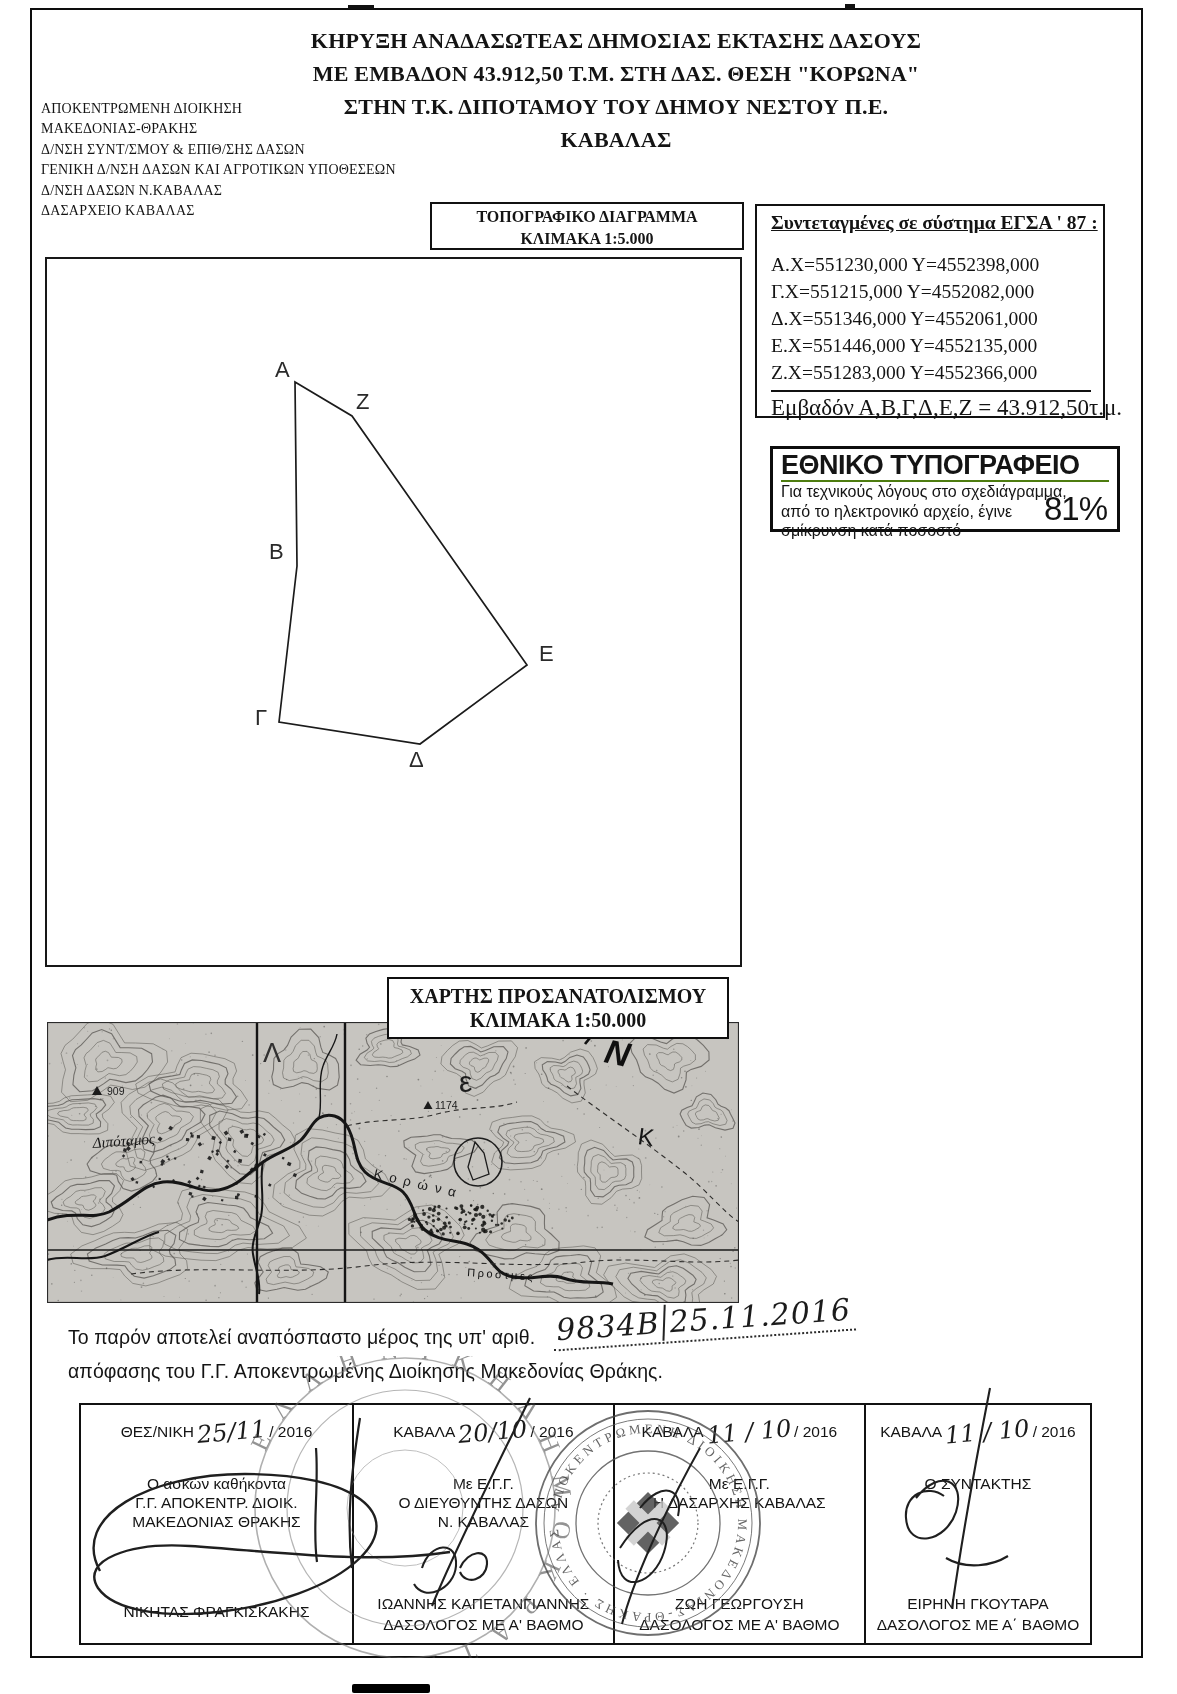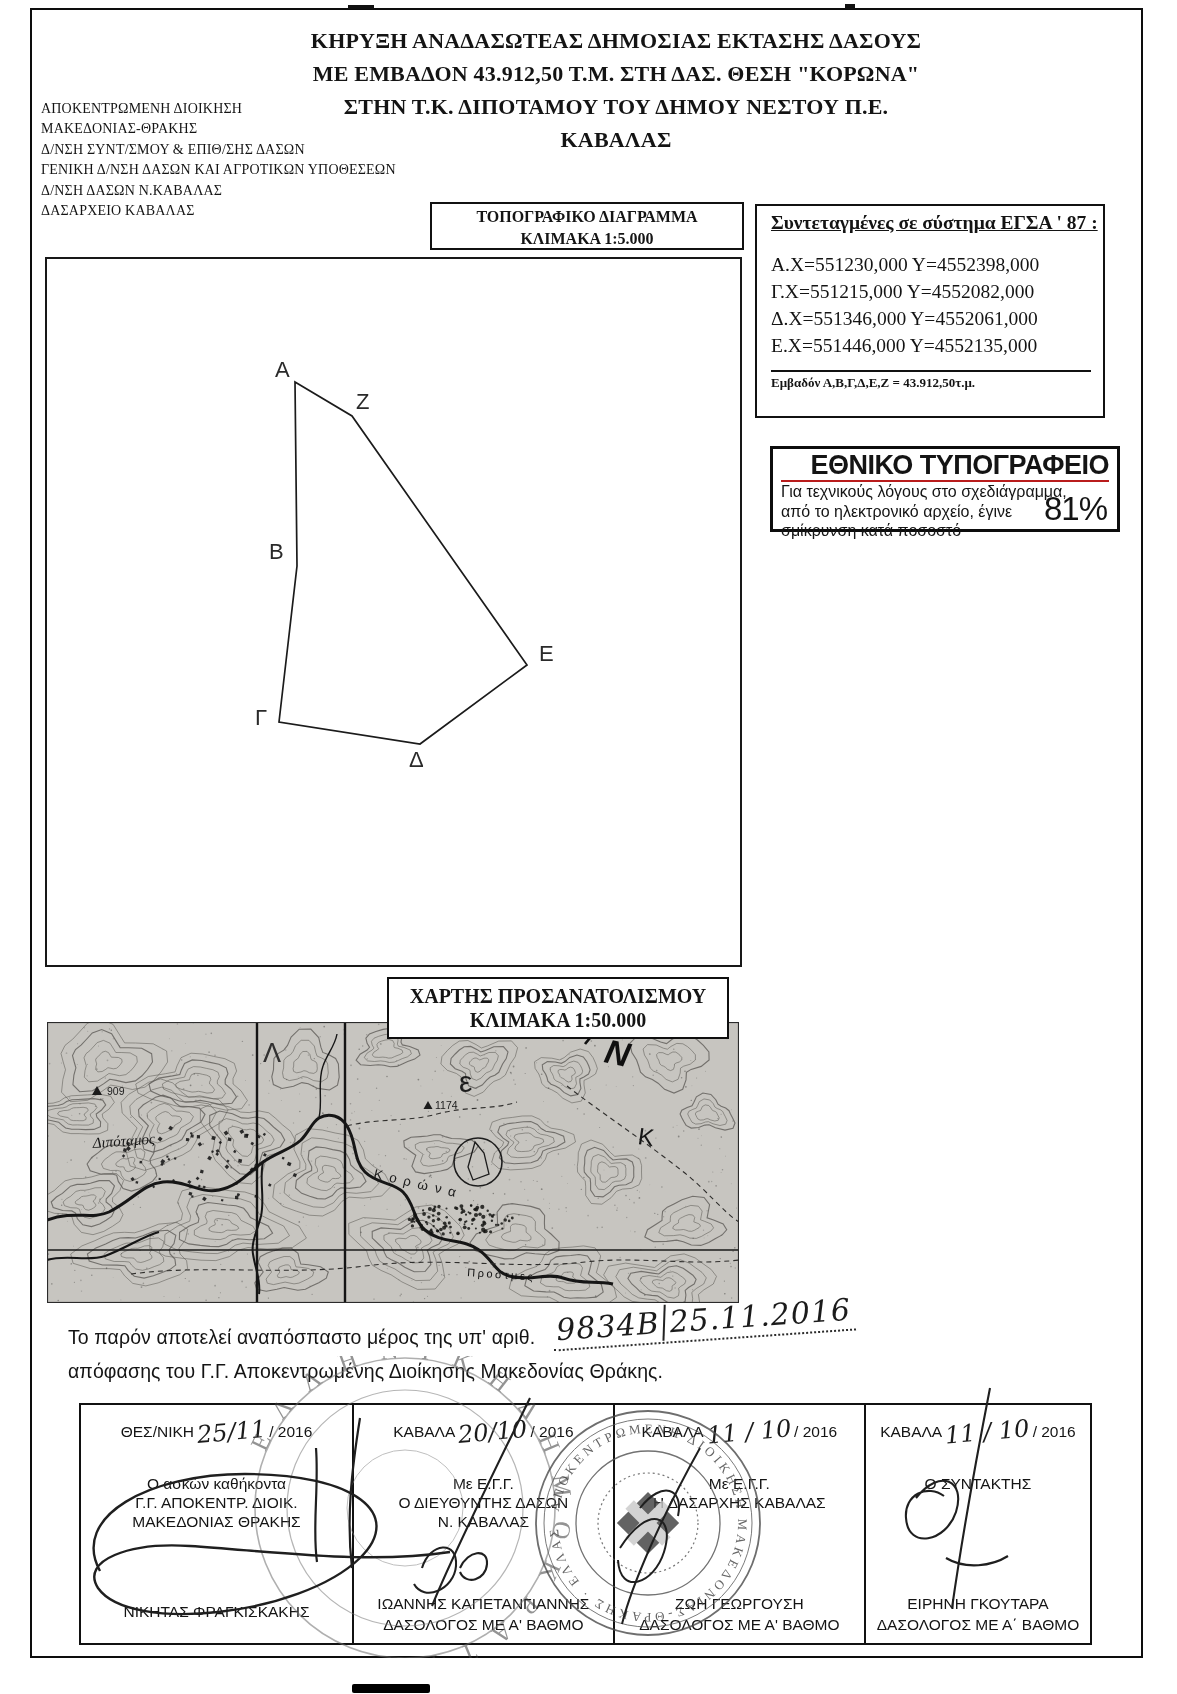--- a/index.html
+++ b/index.html
@@ -12,24 +12,24 @@
   
   #doc-title{left:300px;top:24px;width:632px;text-align:center;font-weight:bold;font-size:22px;line-height:33px;letter-spacing:.2px}
   
   #agency{left:41px;top:99px;width:470px;font-size:14px;line-height:20.4px;letter-spacing:.2px}
   
   #topo-box{left:430px;top:202px;width:314px;height:48px;border:2px solid #111;text-align:center;font-weight:bold;font-size:16px;line-height:22px;padding-top:2px;background:#fff}
   
   #coords-box{left:755px;top:204px;width:350px;height:214px;border:2px solid #111;padding:6px 12px 0 14px;background:#fff}
   #coords-title{font-size:19.5px;font-weight:bold;text-decoration:underline;margin-bottom:17px;white-space:nowrap}
   .coord-line{font-size:19.5px;line-height:27px;white-space:nowrap}
-  #area-line{border-top:2px solid #111;margin-top:11px;padding-top:3px;font-weight:bold;font-size:13px;white-space:nowrap}
+  #area-line{border-top:2px solid #111;margin-top:4px;padding-top:3px;font-weight:normal;font-size:23px;white-space:nowrap}
   
   #press-box{left:770px;top:446px;width:350px;height:86px;border:3px solid #0d0d0d;padding:1px 8px 0 8px;font-family:"Liberation Sans",sans-serif;background:#fff}
-  #press-title{display:block;text-align:right;font-size:27px;font-weight:bold;letter-spacing:-.5px;border-bottom:2px solid #b91c1c;padding-bottom:0;line-height:30px;white-space:nowrap}
+  #press-title{display:block;text-align:left;font-size:27px;font-weight:bold;letter-spacing:-.5px;border-bottom:2px solid #4d7c0f;padding-bottom:0;line-height:30px;white-space:nowrap}
   .press-line{font-size:16px;line-height:18.5px;margin-top:1px}
   #press-percent{position:absolute;right:10px;bottom:1px;font-size:33px;letter-spacing:-1px}
   
   #diagram-box{left:45px;top:257px;width:697px;height:710px;border:2px solid #181818;background:#fff}
   
   #orient-box{left:387px;top:977px;width:342px;height:62px;border:2.5px solid #0f0f0f;background:#fff;z-index:3;text-align:center;font-weight:bold;font-size:20px;line-height:24px;padding-top:5px}
   
   #map-wrap{left:47px;top:1022px;width:692px;height:281px;z-index:1}
   
   .note-line{left:68px;font-family:"Liberation Sans",sans-serif;font-size:19.5px;letter-spacing:.1px;white-space:nowrap}
@@ -78,20 +78,21 @@
   <div>ΤΟΠΟΓΡΑΦΙΚΟ ΔΙΑΓΡΑΜΜΑ</div>
   <div>ΚΛΙΜΑΚΑ 1:5.000</div>
 </div>
 
 <div class="abs" id="coords-box">
   <div id="coords-title">Συντεταγμένες σε σύστημα ΕΓΣΑ ' 87 :</div>
   <div class="coord-line"><span>Α</span><span>.Χ=</span><span>551230,000</span><span> Υ=</span><span>4552398,000</span></div>
   <div class="coord-line"><span>Γ</span><span>.Χ=</span><span>551215,000</span><span> Υ=</span><span>4552082,000</span></div>
   <div class="coord-line"><span>Δ</span><span>.Χ=</span><span>551346,000</span><span> Υ=</span><span>4552061,000</span></div>
   <div class="coord-line"><span>Ε</span><span>.Χ=</span><span>551446,000</span><span> Υ=</span><span>4552135,000</span></div>
+  <div class="coord-line"><span>Ζ</span><span>.Χ=</span><span>551283,000</span><span> Υ=</span><span>4552366,000</span></div>
   <div id="area-line">Εμβαδόν Α,Β,Γ,Δ,Ε,Ζ = 43.912,50τ.μ.</div>
 </div>
 
 <div class="abs" id="press-box">
   <span id="press-title">ΕΘΝΙΚΟ ΤΥΠΟΓΡΑΦΕΙΟ</span>
   <div class="press-line">Για τεχνικούς λόγους στο σχεδιάγραμμα,</div>
   <div class="press-line">από το ηλεκτρονικό αρχείο, έγινε</div>
   <div class="press-line">σμίκρυνση κατά ποσοστό</div>
   <div id="press-percent">81%</div>
 </div>

